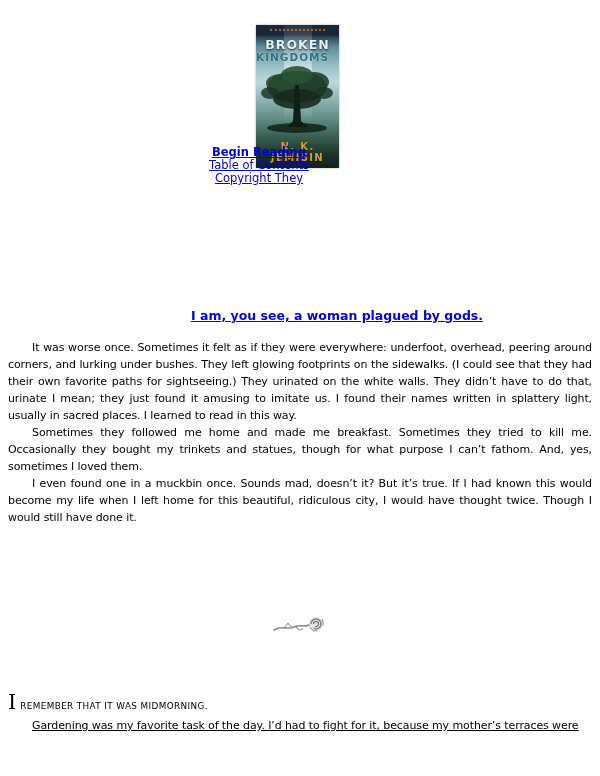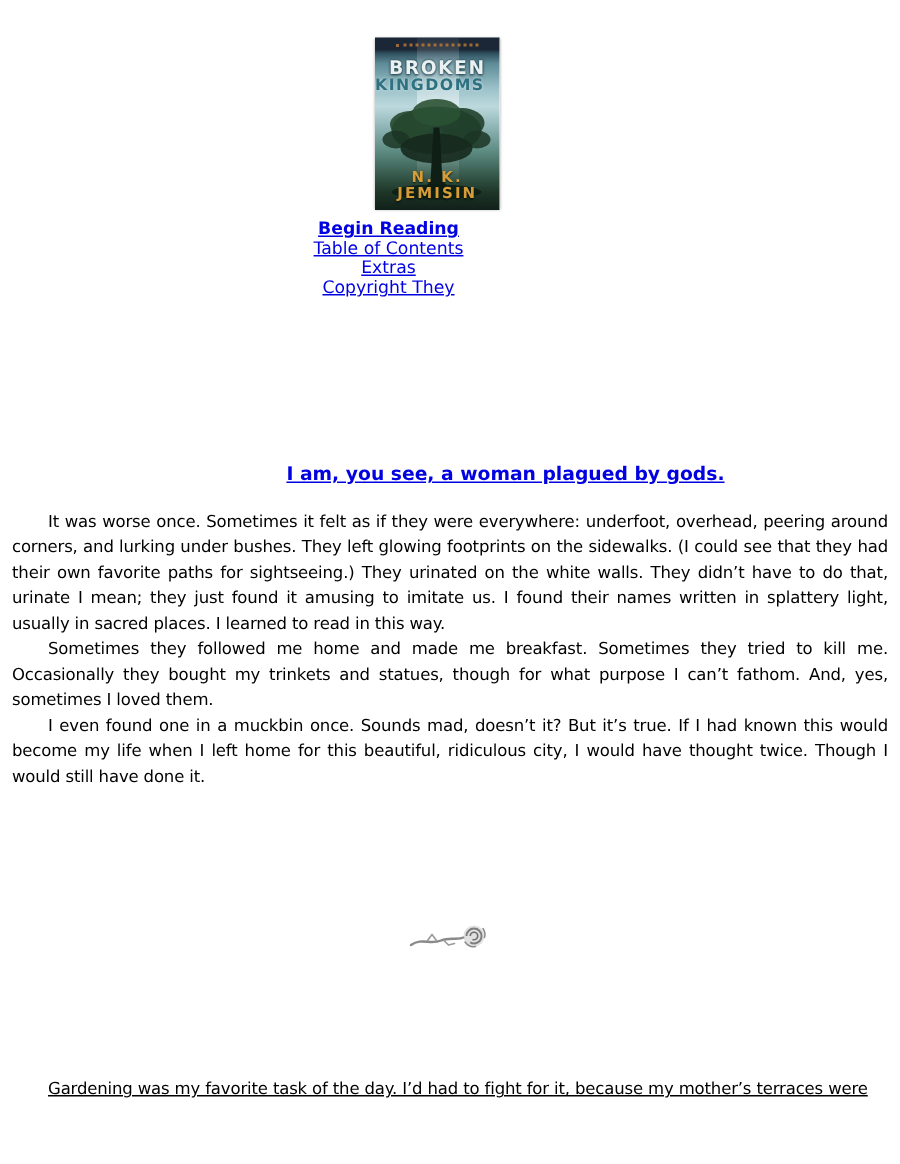--- a/index.html
+++ b/index.html
@@ -4,21 +4,21 @@
 <style>
   html,body { margin:0; padding:0; background:#fff; }
   .page {
     position:relative; width:600px; height:776px; background:#ffffff;
     overflow:hidden; font-family:"DejaVu Sans","Liberation Sans",sans-serif;
     color:#000;
   }
 
   
   .cover {
-    position:absolute; left:250px; top:25px; width:83px; height:115px;
+    position:absolute; left:256px; top:25px; width:83px; height:143px;
     background:
       linear-gradient(180deg,
         #1b2736 0%, #1b2736 7%,
         #2e4d5c 9%,
         #5d8b97 15%,
         #9dc3ca 30%,
         #bcd9dd 40%,
         #8fb4b5 52%,
         #5d8b82 66%,
         #35584a 80%,
@@ -121,21 +121,20 @@
     </svg>
     <div class="tagline"></div>
     <div class="t1">BROKEN</div>
     <div class="t2">KINGDOMS</div>
     <div class="author">N. K. JEMISIN</div>
   </div>
 
   <div class="front-links">
     <div><span class="lnk bold">Begin Reading</span></div>
     <div><span class="lnk">Table of Contents</span></div>
-    <div><span class="lnk">Extras</span></div>
     <div><span class="lnk">Copyright They</span></div>
   </div>
 
   <div class="chapter-heading">
     <span class="lnk bold">I am, you see, a woman plagued by gods.</span>
   </div>
 
   <div class="body-block">
     <p>It was worse once. Sometimes it felt as if they were everywhere: underfoot, overhead, peering around corners, and lurking under bushes. They left glowing footprints on the sidewalks. (I could see that they had their own favorite paths for sightseeing.) They urinated on the white walls. They didn’t have to do that, urinate I mean; they just found it amusing to imitate us. I found their names written in splattery light, usually in sacred places. I learned to read in this way.</p>
     <p>Sometimes they followed me home and made me breakfast. Sometimes they tried to kill me. Occasionally they bought my trinkets and statues, though for what purpose I can’t fathom. And, yes, sometimes I loved them.</p>
@@ -147,18 +146,21 @@
       <path d="M2 17 C 9 12, 15 17, 22 14 C 28 11.5, 33 14, 37 12" fill="none" stroke="#8a8a8a" stroke-width="1.6" stroke-linecap="round"></path>
       <path d="M13 14 l3 -4 M16 10 l3 4" fill="none" stroke="#9a9a9a" stroke-width="1.1" stroke-linecap="round"></path>
       <path d="M24 14 l3 3 M27 17 l4 -1" fill="none" stroke="#9a9a9a" stroke-width="1.1" stroke-linecap="round"></path>
       <circle cx="44" cy="11" r="7" fill="#c9c9c9" opacity="0.55"></circle>
       <path d="M44 11 m-5 0 a5 5 0 1 1 10 0 a5 5 0 0 1 -7.5 4.3" fill="none" stroke="#7d7d7d" stroke-width="1.3"></path>
       <path d="M44 11 m-2.5 0 a2.5 2.5 0 1 1 5 0 a2.5 2.5 0 0 1 -3.5 2.3" fill="none" stroke="#6f6f6f" stroke-width="1.1"></path>
       <path d="M38 15 q3 4 7 3 M50 6 q2 3 1 6" fill="none" stroke="#8a8a8a" stroke-width="1" stroke-linecap="round"></path>
     </svg>
   </div>
 
+  <div class="opener">
+    <span class="dropcap">I</span><span class="smallcaps">REMEMBER THAT IT WAS MIDMORNING.</span>
+  </div>
 
   <div class="gardening">
     <p>Gardening was my favorite task of the day. I’d had to fight for it, because my mother’s terraces were</p>
   </div>
 
 </div>
 
 </body></html>

